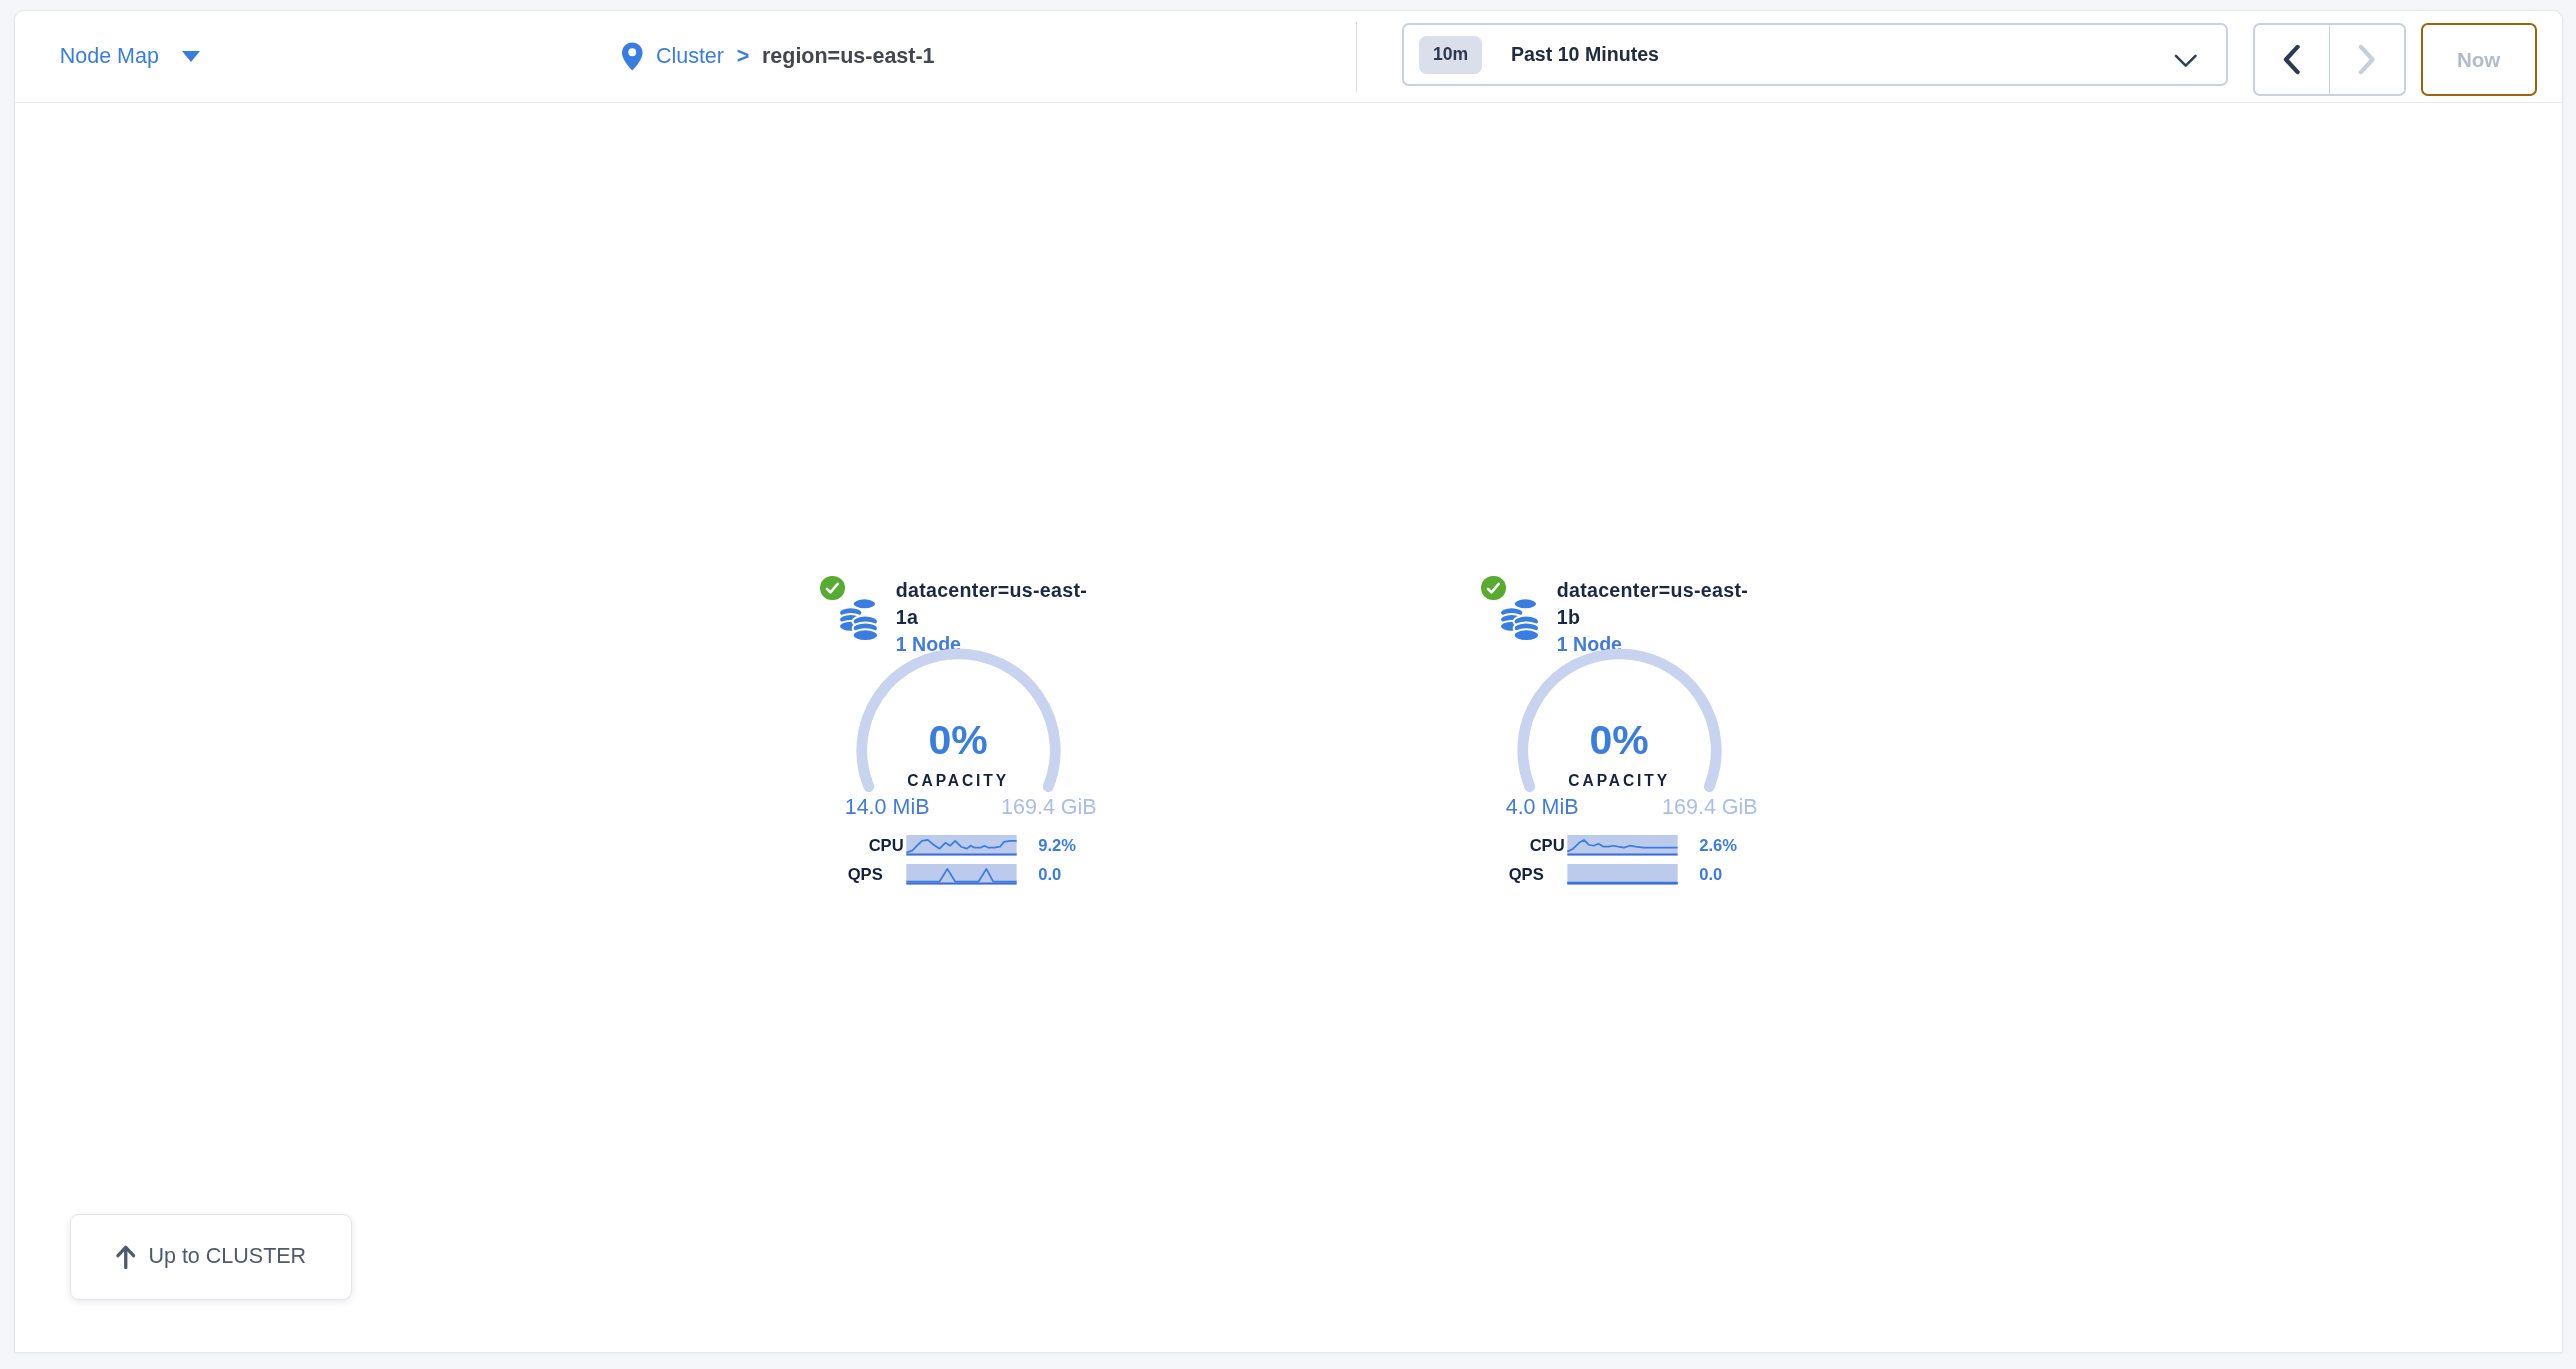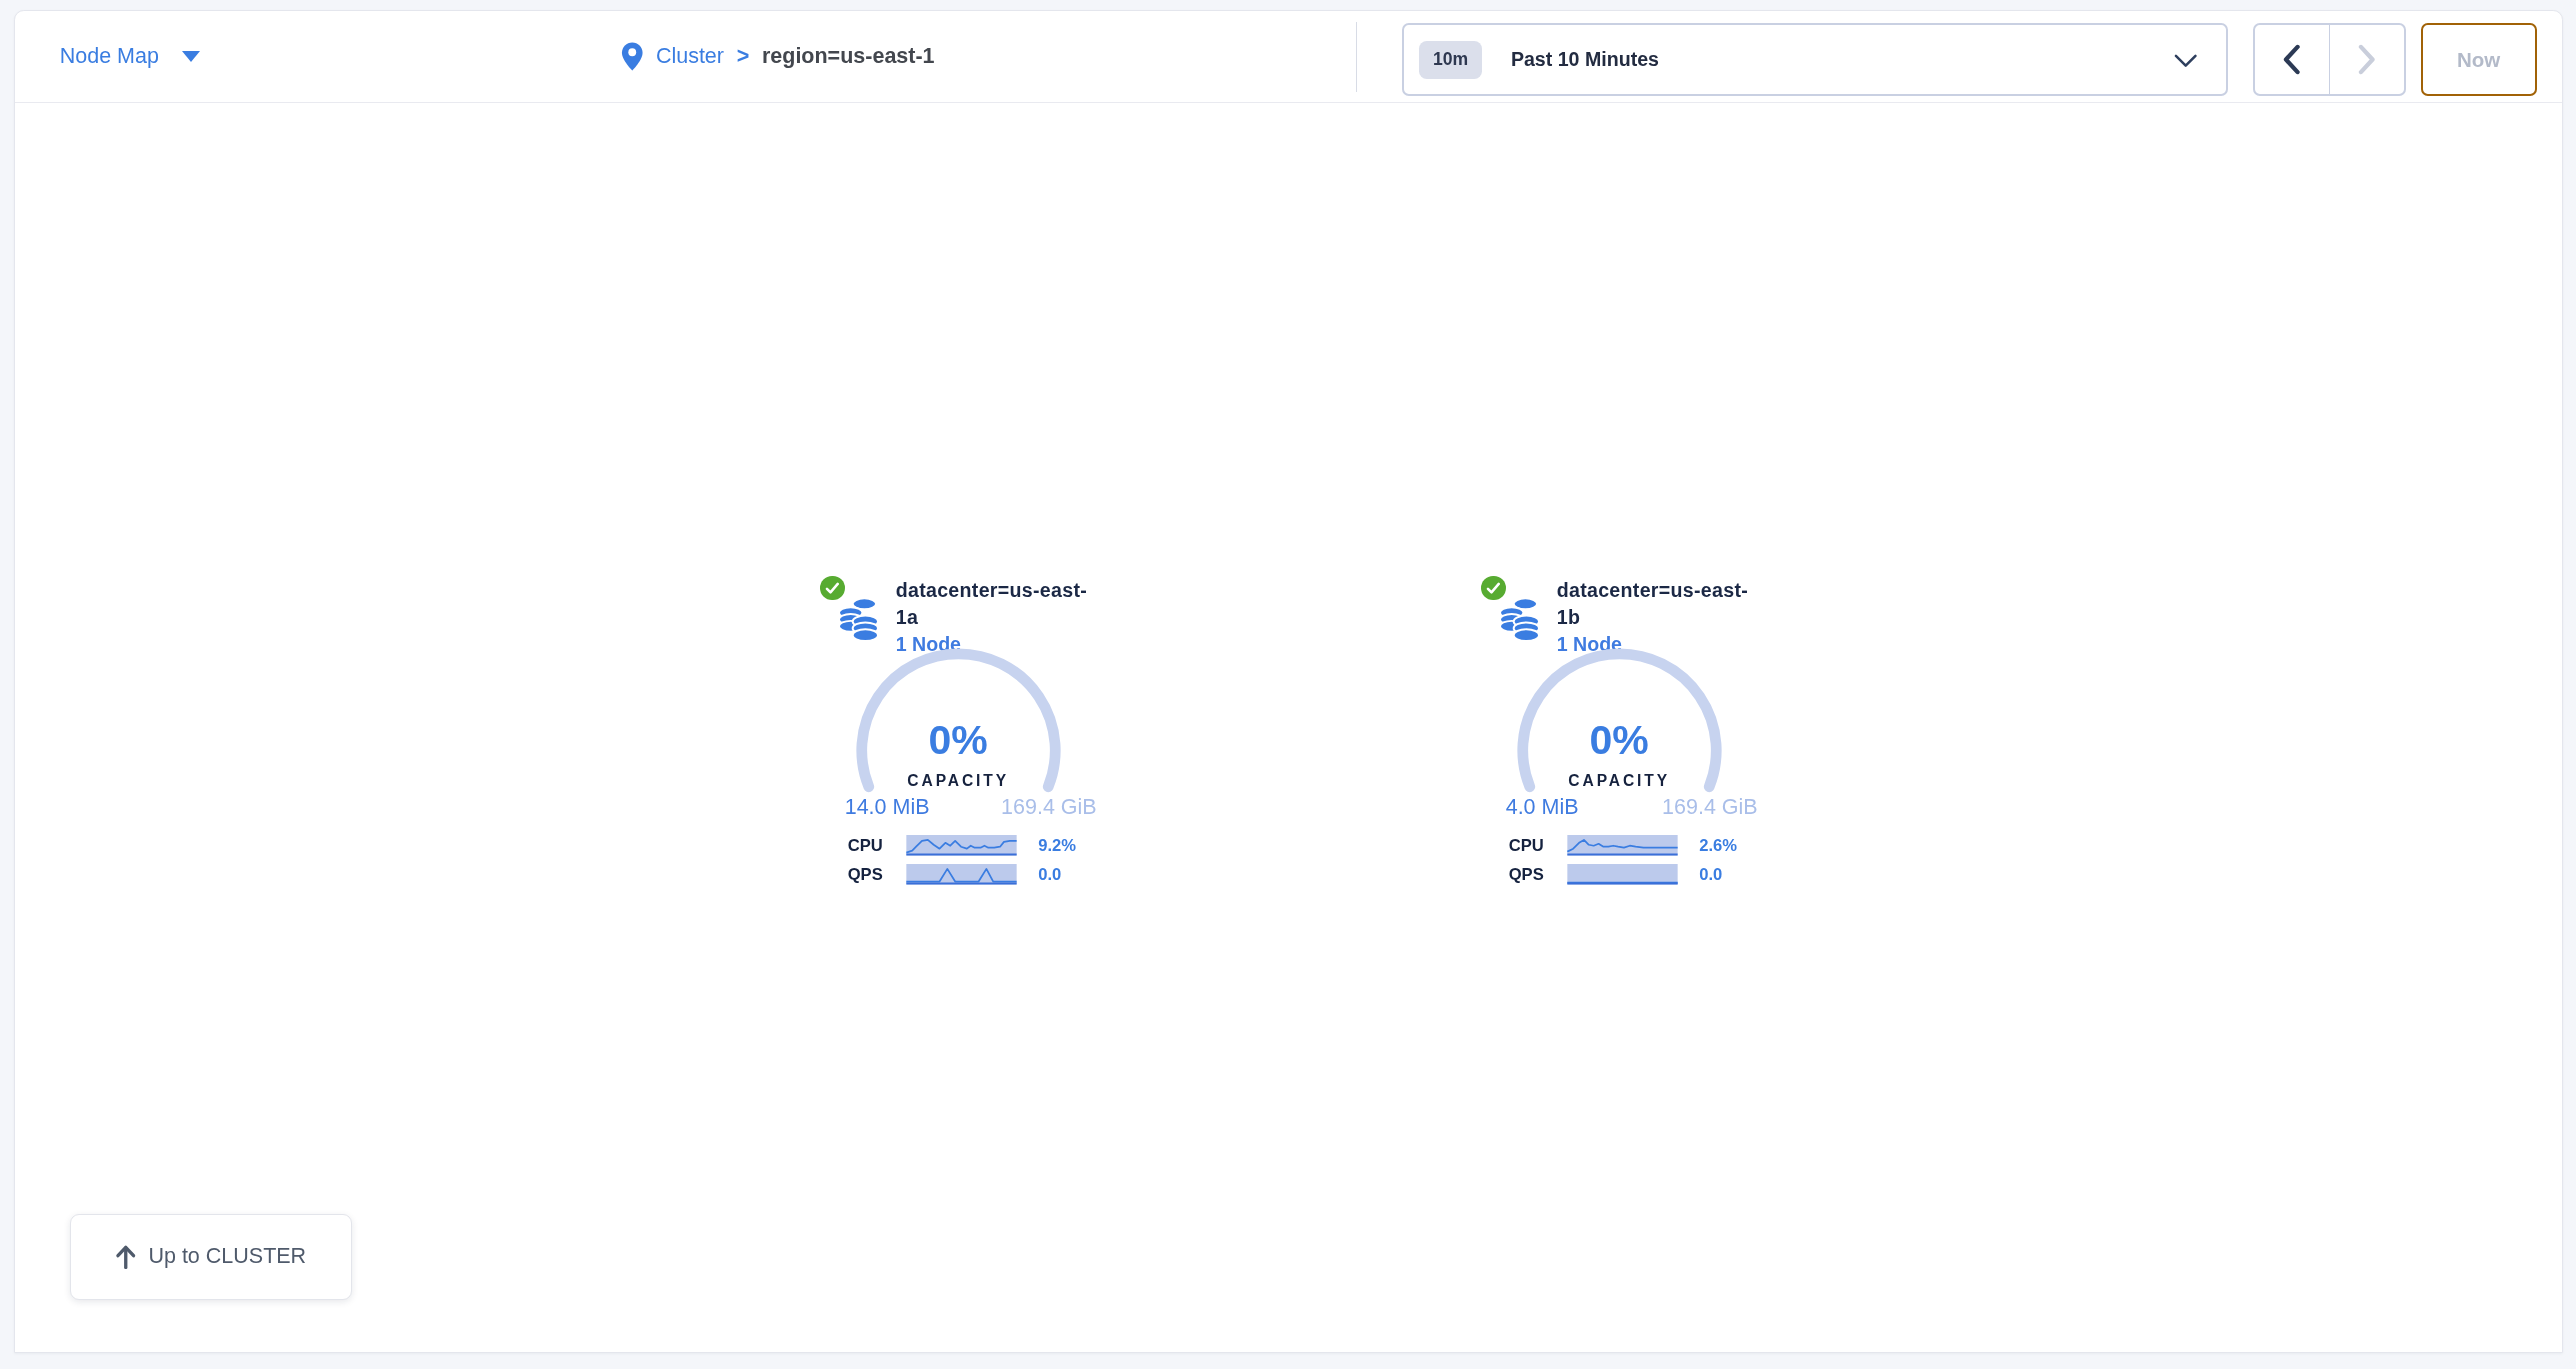--- a/index.html
+++ b/index.html
@@ -21,21 +21,21 @@
 
   .breadcrumb { position:absolute; left:606px; top:0; height:92px;
     display:flex; align-items:center; gap:12.7px; }
   .breadcrumb .link { font-size:21.5px; color:#3a7de1; cursor:pointer; }
   .breadcrumb .sep { font-size:21.5px; color:#3a7de1; font-weight:700; }
   .breadcrumb .current { font-size:21.5px; color:#43474e; font-weight:700; }
 
   .header-divider { position:absolute; left:1341px; top:11.7px; width:1px; height:70px;
     background:#d8dce6; }
 
-  .time-dropdown { position:absolute; left:1387px; top:12.7px; width:826px; height:73px;
+  .time-dropdown { position:absolute; left:1387px; top:12.7px; width:826px; height:63px;
     border:2px solid #c9d0e2; border-radius:6.8px; display:flex; align-items:center;
     cursor:pointer; background:#fff; }
   .time-badge { margin-left:15.6px; background:#dbdfeb; border-radius:7.8px;
     padding:8.8px 13.7px; font-size:17.6px; font-weight:700; color:#2e3850; }
   .time-label { margin-left:29px; font-size:19.6px; font-weight:700; color:#232c41; }
   .time-chevron { position:absolute; right:27px; top:27px; }
 
   .nav-group { position:absolute; left:2238px; top:12.7px; width:153px; height:73px;
     border:2px solid #c9d0e2; border-radius:6.8px; display:flex; background:#fff; }
   .nav-cell { flex:1; display:flex; align-items:center; justify-content:center; cursor:pointer; }
@@ -63,21 +63,21 @@
   .donut-pct { font-size:41px; font-weight:700; color:#3a7de1; }
   .donut-cap { margin-top:8px; font-size:15.6px; font-weight:700; color:#16223e; letter-spacing:2.9px; }
 
   .capacity-row { position:absolute; left:32px; top:222px; width:252px;
     display:flex; justify-content:space-between; }
   .capacity-row .used { font-size:21.5px; color:#3f7be0; }
   .capacity-row .total { font-size:21.5px; color:#a9bee9; }
 
   .metric-row { position:absolute; left:35px; width:235px; height:21.5px;
     display:flex; align-items:center; }
-  .metric-row.cpu { top:262px; }
+  .metric-row.cpu { top:262px;text-align:right; }
   .metric-row.qps { top:291px; }
   .metric-label { width:56px; font-size:16.6px; font-weight:700; color:#15223f; }
   .spark { width:111px; height:20.5px; margin-left:2px; }
   .metric-value { margin-left:21.5px; font-size:16.6px; font-weight:700; color:#3a7de1; }
 
   
   .up-button { position:absolute; left:55px; top:1203px; width:282px; height:86px;
     background:#fff; border:1px solid #e3e5eb; border-radius:9px;
     box-shadow:0 2px 7.8px rgba(20,30,60,.10); display:flex; align-items:center;
     justify-content:center; gap:11.7px; cursor:pointer; }

